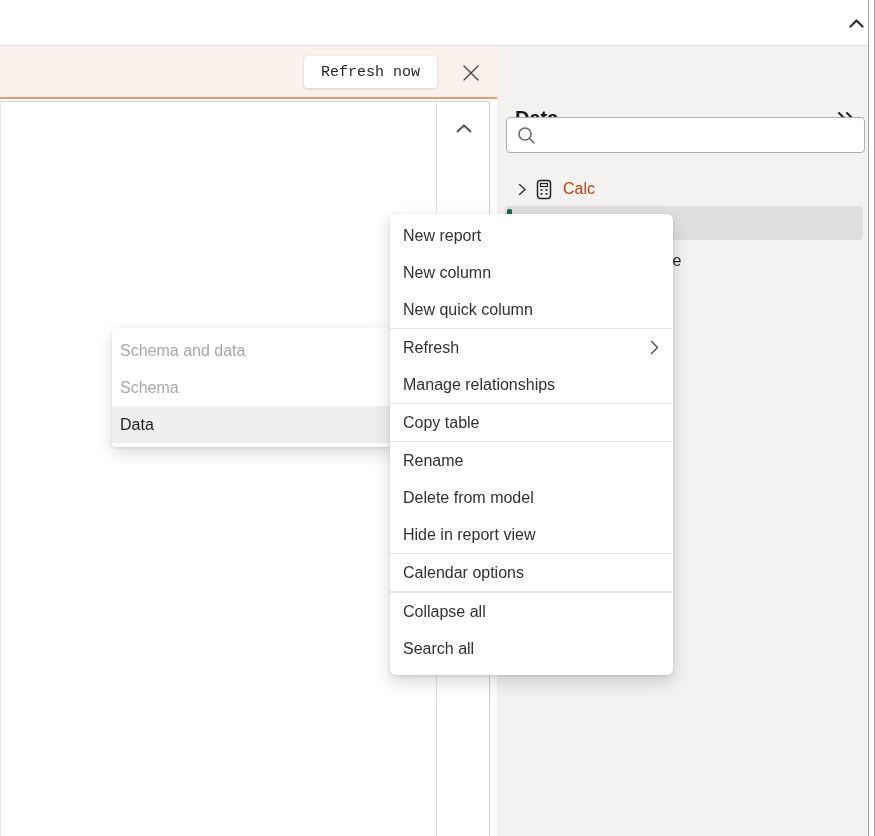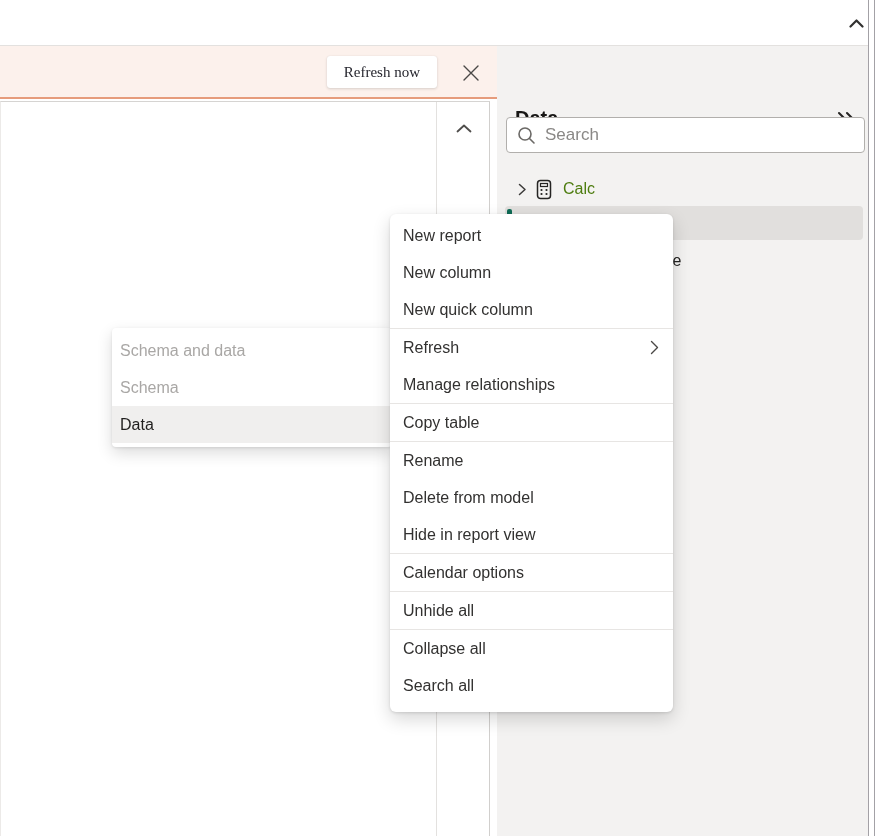--- a/index.html
+++ b/index.html
@@ -27,21 +27,21 @@
   
   .notif-bar {
     position:absolute; left:0; top:46px; width:497px; height:53px;
     background: var(--notification-bg, #fcf1ec);
     border-bottom:2px solid var(--notification-border, #e69c7c);
   }
   .refresh-btn {
     position:absolute; right:60px; top:10px; height:32px;
     padding:0 17px; background:#fff; border:none; border-radius:3px;
     box-shadow:0 1px 3px rgba(0,0,0,.14), 0 0 1px rgba(0,0,0,.1);
-    font-family:Liberation Serif, serif; font-size:15px; color:#26262e; cursor:pointer;
+    font-family:Liberation Mono, monospace; font-size:15px; color:#26262e; cursor:pointer;
   }
   .notif-close {
     position:absolute; right:14px; top:15px; width:24px; height:24px;
     display:flex; align-items:center; justify-content:center; cursor:pointer;
   }
 
   
   .canvas {
     position:absolute; left:0; top:101px; width:490px; height:735px;
     background:#fff; border-top:1px solid #d6d4d2; border-left:1px solid #eceae8;
@@ -78,21 +78,21 @@
     border:none; outline:none; background:transparent; flex:1;
     font-family:inherit; font-size:17px; color:#252423;
   }
   .search-box input::placeholder { color:#8a8886; }
 
   .tree-row {
     position:absolute; left:0; right:0; height:34px;
     display:flex; align-items:center; cursor:pointer;
   }
   .row-calc { top:126px; padding-left:21px; gap:7px; }
-  .row-calc .label { font-size:16px; color:#4d7c0f; padding-left:2px; }
+  .row-calc .label { font-size:16px; color:#c2410c; padding-left:2px; }
   .row-selected {
     top:160px; left:8px; right:5px;
     background: var(--selected-row-bg, #e1dfdd); border-radius:4px;
   }
   .sel-accent {
     position:absolute; left:2px; top:3px; width:5px; height:20px;
     border-radius:2px; background: var(--accent-green, #0e6b55);
   }
   .row-partial { top:198px; }
   .row-partial .label {
@@ -185,21 +185,20 @@
       </span>
     </div>
 
     <div class="search-box">
       <span>
         <svg width="19" height="19" viewBox="0 0 19 19">
             <circle cx="8" cy="8" r="6" fill="none" stroke="#6b6966" stroke-width="1.6"></circle>
             <line x1="12.5" y1="12.5" x2="17" y2="17" stroke="#6b6966" stroke-width="1.6" stroke-linecap="round"></line>
           </svg>
       </span>
-      <input type="text" placeholder="Search" style="">
     </div>
 
     <div class="tree-row row-calc">
       <span>
         <svg width="9" height="13" viewBox="0 0 9 13">
             <polyline points="1.5,1.5 7,6.5 1.5,11.5" fill="none" stroke="#3b3a39" stroke-width="1.5" stroke-linecap="round" stroke-linejoin="round"></polyline>
           </svg>
       </span>
       <span>
         <svg width="20" height="21" viewBox="0 0 20 21">
@@ -272,23 +271,20 @@
       <span>Delete from model</span>
     </div>
     <div class="ctx-item">
       <span>Hide in report view</span>
     </div>
     <div class="ctx-divider"></div>
     <div class="ctx-item">
       <span>Calendar options</span>
     </div>
     <div class="ctx-divider"></div>
-    <div class="ctx-item">
-      <span>Unhide all</span>
-    </div>
     <div class="ctx-divider"></div>
     <div class="ctx-item">
       <span>Collapse all</span>
     </div>
     <div class="ctx-item">
       <span>Search all</span>
     </div>
   </div>
 
 </div>

